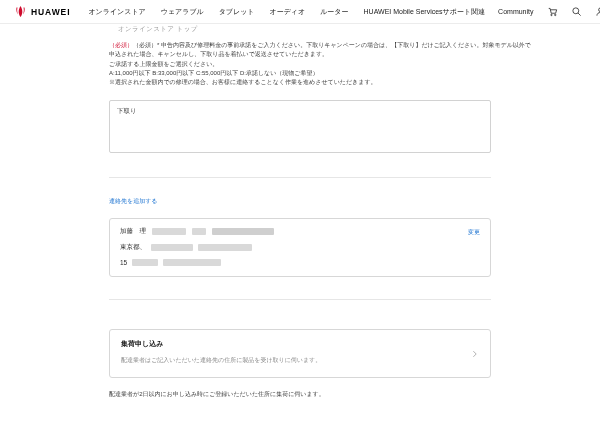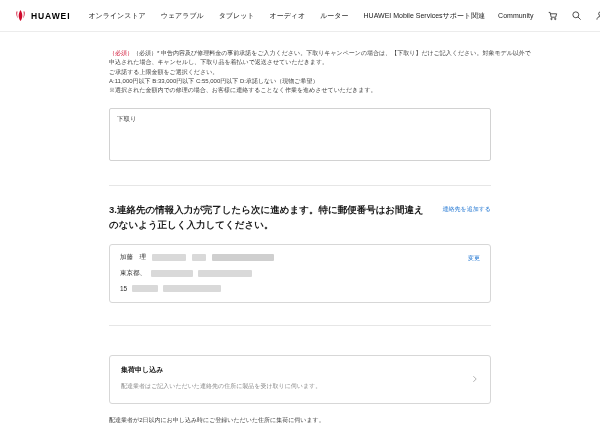--- a/index.html
+++ b/index.html
@@ -7,21 +7,21 @@
     margin: 0; padding: 0;
     width: 600px; height: 433px;
     overflow: hidden;
     background: #ffffff;
     font-family: "Liberation Sans", sans-serif;
   }
   body { position: relative; }
 
   
   .header {
-    height: 32px;
+    height: 24px;
     background: #ffffff;
     border-bottom: 1px solid #ececec;
     display: flex;
     align-items: center;
     padding: 0 14px;
     position: relative;
     z-index: 30;
   }
   .brand {
     display: flex;
@@ -299,21 +299,20 @@
     </div>
 
     <div class="textarea-wrap">
       <textarea class="textarea" placeholder="" style="">下取り</textarea>
     </div>
 
     <div class="divider"></div>
 
     <div class="section">
       <div class="sec-head-row">
-        <div class="sec-title">3.連絡先の情報入力が完了したら次に進めます。特に郵便番号はお間違えのないよう正しく入力してください。</div>
         <div class="sec-link">連絡先を追加する</div>
       </div>
 
       <div class="card">
         <div class="card-edit">変更</div>
         <div class="card-row1">
           <span class="card-label">加藤　理</span>
           <span class="redact" style="width:34px"></span>
           <span class="redact" style="width:14px"></span>
           <span class="redact dark" style="width:62px"></span>

